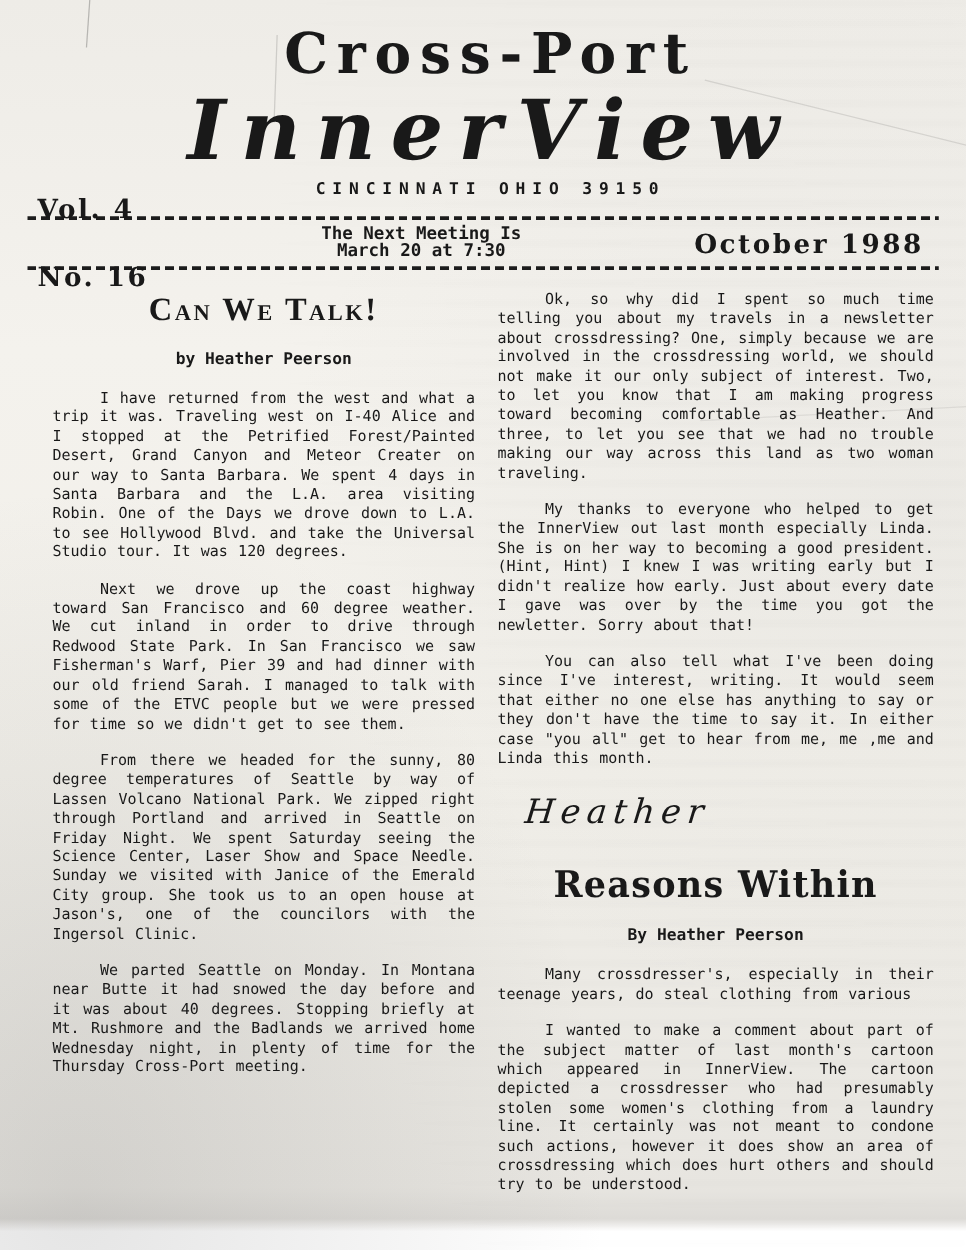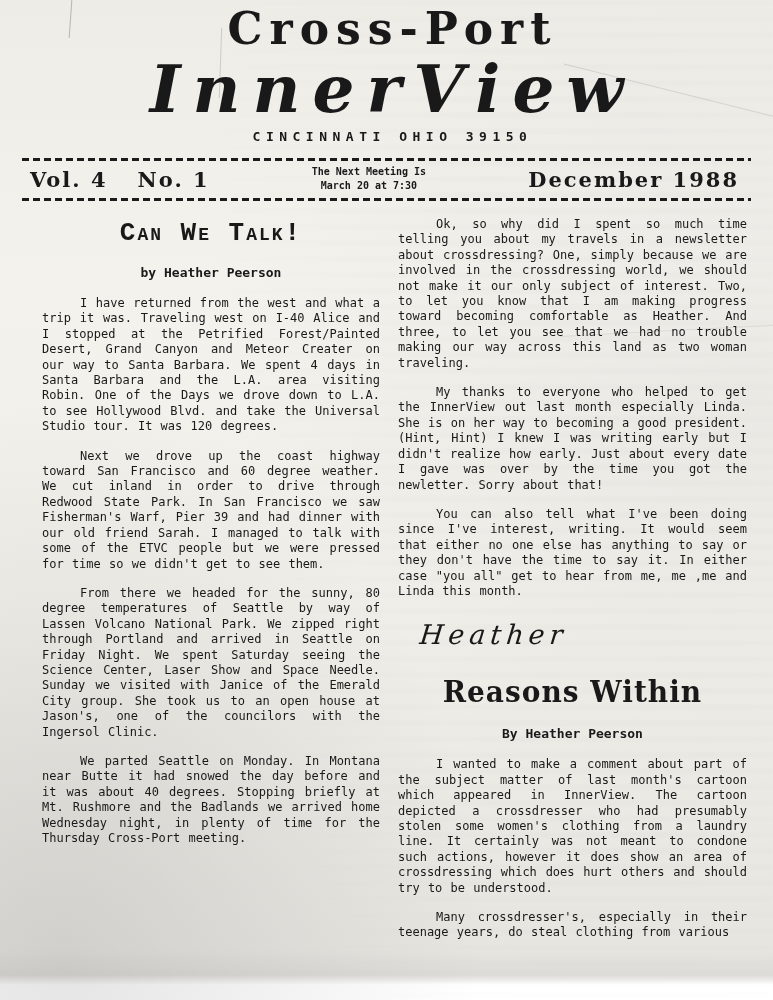--- a/index.html
+++ b/index.html
@@ -25,21 +25,21 @@
                 radial-gradient(ellipse at 80% 75%, #000 0%, transparent 45%);
     -webkit-mask-image: radial-gradient(ellipse at 75% 20%, #000 0%, transparent 55%),
                 radial-gradient(ellipse at 80% 75%, #000 0%, transparent 45%);
   }
   .crease { position:absolute; background:rgba(40,40,40,0.28); pointer-events:none; }
   .crease.c1 { left:70px; top:0; width:1px; height:38px; transform:rotate(4deg); }
   .crease.c2 { left:220px; top:28px; width:1px; height:70px; transform:rotate(2deg); opacity:.6; }
   .crease.c3 { left:560px; top:95px; width:260px; height:1px; transform:rotate(14deg); opacity:.45; }
   .crease.c4 { left:560px; top:330px; width:230px; height:1px; transform:rotate(-3deg); opacity:.3; }
 
-  .masthead { position:relative; text-align:center; padding-top:5px;margin-left:12px; }
+  .masthead { position:relative; text-align:center; padding-top:20px;margin-left:12px; }
   .mast-title1 {
     font-family:"DejaVu Serif", serif; font-weight:bold;
     font-size:44px; line-height:48px; letter-spacing:7px;
     transform:scaleY(1.02);
   }
   .mast-title2 {
     font-family:"DejaVu Serif", serif; font-weight:bold;
     font-size:66px; line-height:64px; letter-spacing:12px;
     margin-top:4px;
     font-style:italic;
@@ -54,36 +54,36 @@
   .rule.bottom { margin-top:2px; }
 
   .issue-bar {
     display:flex; justify-content:space-between; align-items:center;
     margin:1px 34px 1px 30px; height:34px;
   }
   .gothic {
     font-family:"DejaVu Serif", serif; font-weight:bold;
     font-size:21px; letter-spacing:2px;
   }
-  .issue-left { display:flex; gap:30px; }
-  .meeting { text-align:center; font-size:10px; font-weight:bold; line-height:14px; }
+  .issue-left { display:flex; gap:30px;flex-direction:column; }
+  .meeting { text-align:center; font-size:14px; font-weight:bold; line-height:14px; }
 
   .columns { display:flex; gap:18px; margin:16px 26px 0 42px; }
   .col { text-align:justify; }
   .col-left  { width:338px; }
   .col-right { width:349px; }
 
   p.body {
     font-size:12px; font-weight:normal; line-height:15.4px;
     text-align:justify; text-indent:38px;
     margin:0 0 14px 0;
     word-spacing:1px;
   }
   .article-title {
-    font-family:Liberation Mono, monospace; font-weight:bold;
+    font-family:Liberation Serif, serif; font-weight:bold;
     font-variant:small-caps;
     font-size:26px; line-height:28px; letter-spacing:2px;
     text-align:center; margin:2px 0 3px 0;
   }
   .byline { text-align:center; font-size:13px; font-weight:bold; margin:18px 0 16px 0; }
 
   .signature {
     font-family:"DejaVu Serif", serif; font-style:italic;
     font-size:27px; letter-spacing:5px;
     margin:6px 0 6px 22px;
@@ -112,27 +112,27 @@
     <div class="mast-address">
       <div>CINCINNATI OHIO 39150</div>
     </div>
   </div>
 
   <div class="rule top"></div>
 
   <div class="issue-bar">
     <div class="issue-left">
       <span class="gothic">Vol. 4</span>
-      <span class="gothic">No. 1</span>
+      <span class="gothic">No. 16</span>
     </div>
     <div class="meeting">
       <div>The Next Meeting Is</div>
       <div>March 20 at 7:30</div>
     </div>
-    <div class="gothic">December 1988</div>
+    <div class="gothic">October 1988</div>
   </div>
 
   <div class="rule bottom"></div>
 
   <div class="columns">
 
     <div class="col col-left">
       <h2 class="article-title">Can We Talk!</h2>
       <div class="byline">by Heather Peerson</div>
       <p class="body">I have returned from the west and what a trip it was. Traveling west on I-40 Alice and I stopped at the Petrified Forest/Painted Desert, Grand Canyon and Meteor Creater on our way to Santa Barbara. We spent 4 days in Santa Barbara and the L.A. area visiting Robin. One of the Days we drove down to L.A. to see Hollywood Blvd. and take the Universal Studio tour. It was 120 degrees.</p>
@@ -143,18 +143,18 @@
 
     <div class="col col-right">
       <p class="body">Ok, so why did I spent so much time telling you about my travels in a newsletter about crossdressing? One, simply because we are involved in the crossdressing world, we should not make it our only subject of interest. Two, to let you know that I am making progress toward becoming comfortable as Heather. And three, to let you see that we had no trouble making our way across this land as two woman traveling.</p>
       <p class="body">My thanks to everyone who helped to get the InnerView out last month especially Linda. She is on her way to becoming a good president. (Hint, Hint) I knew I was writing early but I didn't realize how early. Just about every date I gave was over by the time you got the newletter. Sorry about that!</p>
       <p class="body">You can also tell what I've been doing since I've interest, writing. It would seem that either no one else has anything to say or they don't have the time to say it. In either case "you all" get to hear from me, me ,me and Linda this month.</p>
       <div>
         <span class="signature">Heather</span>
       </div>
       <h2 class="article2-title">Reasons Within</h2>
       <div class="byline">By Heather Peerson</div>
+      <p class="body">Many crossdresser's, especially in their teenage years, do steal clothing from various</p>
       <p class="body">I wanted to make a comment about part of the subject matter of last month's cartoon which appeared in InnerView. The cartoon depicted a crossdresser who had presumably stolen some women's clothing from a laundry line. It certainly was not meant to condone such actions, however it does show an area of crossdressing which does hurt others and should try to be understood.</p>
-      <p class="body">Many crossdresser's, especially in their teenage years, do steal clothing from various</p>
     </div>
 
   </div>
 </div>
 
 </body></html>

